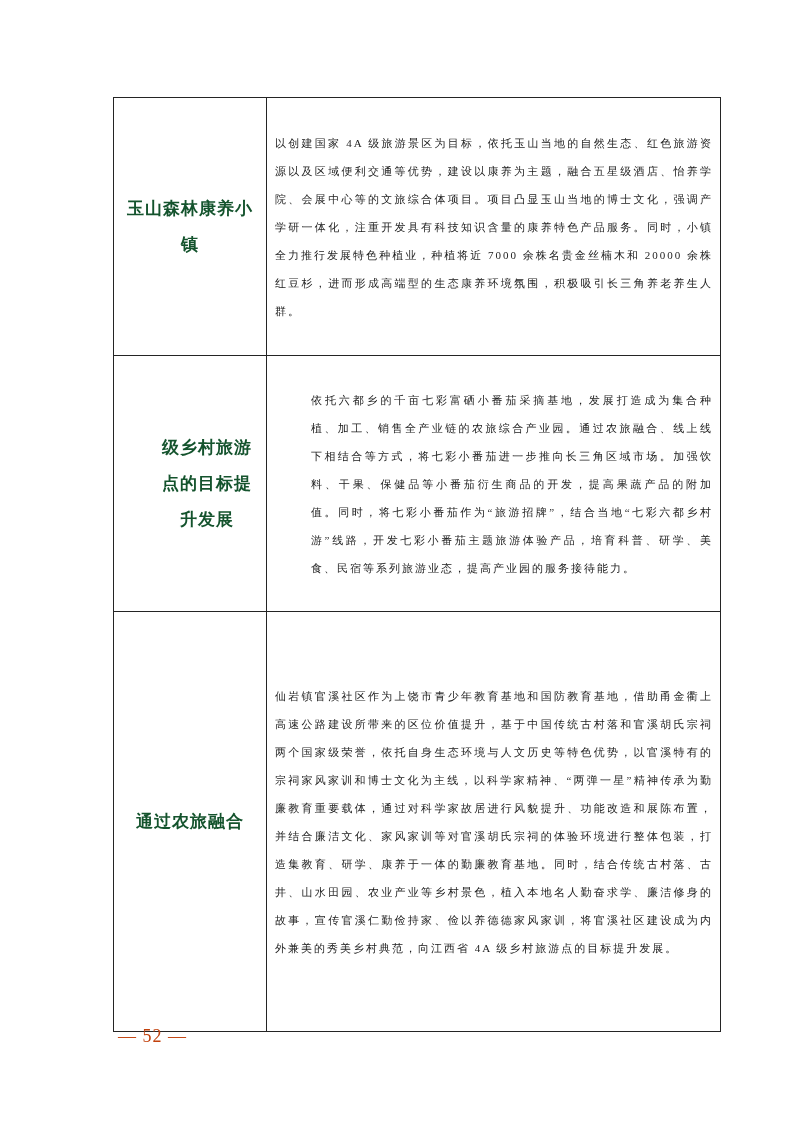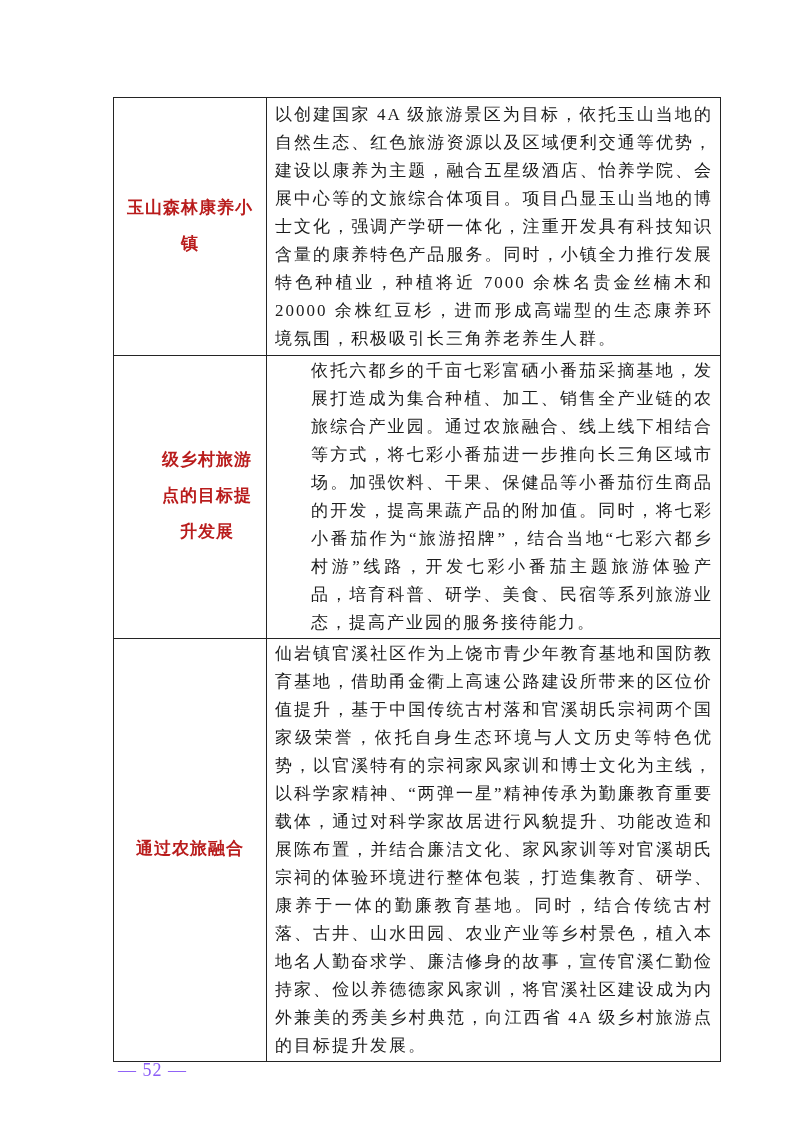--- a/index.html
+++ b/index.html
@@ -30,45 +30,44 @@
     overflow: hidden;
   }
   td.title-cell {
     width: 132px;
     padding: 0 10px;
     text-align: center;
     font-weight: bold;
     font-size: 17px;
     line-height: 36px;
     letter-spacing: 1px;
-    font-family: Liberation Mono, monospace;
-    color: #b91c1c;
+    font-family: Liberation Sans, sans-serif;
+    color: #14532d;
   }
   td.desc-cell {
     width: 438px;
     padding: 1px 7px 1px 8px;
-    font-size: 17px;
+    font-size: 11px;
     line-height: 28px;
     letter-spacing: 2px;
     text-align: justify;
     text-justify: inter-character;
     color: #1c1c1c;
   }
   tr.row-1 td { height: 255px; }
   tr.row-2 td { height: 253px; padding-left: 44px; }
   tr.row-3 td { height: 417px; }
   .page-number {
     position: absolute;
     left: 118px;
     top: 1026px;
     font-size: 18px;
     letter-spacing: 1px;
-    color: #8b5cf6;
+    color: #c2410c;
     font-family: "Liberation Serif", serif;
-    margin-top: 34px;
   }
 </style>
 </head>
 <body>
 
 <div class="sheet">
 
   <table class="doc-table">
     <tbody>
       <tr class="row-1">

